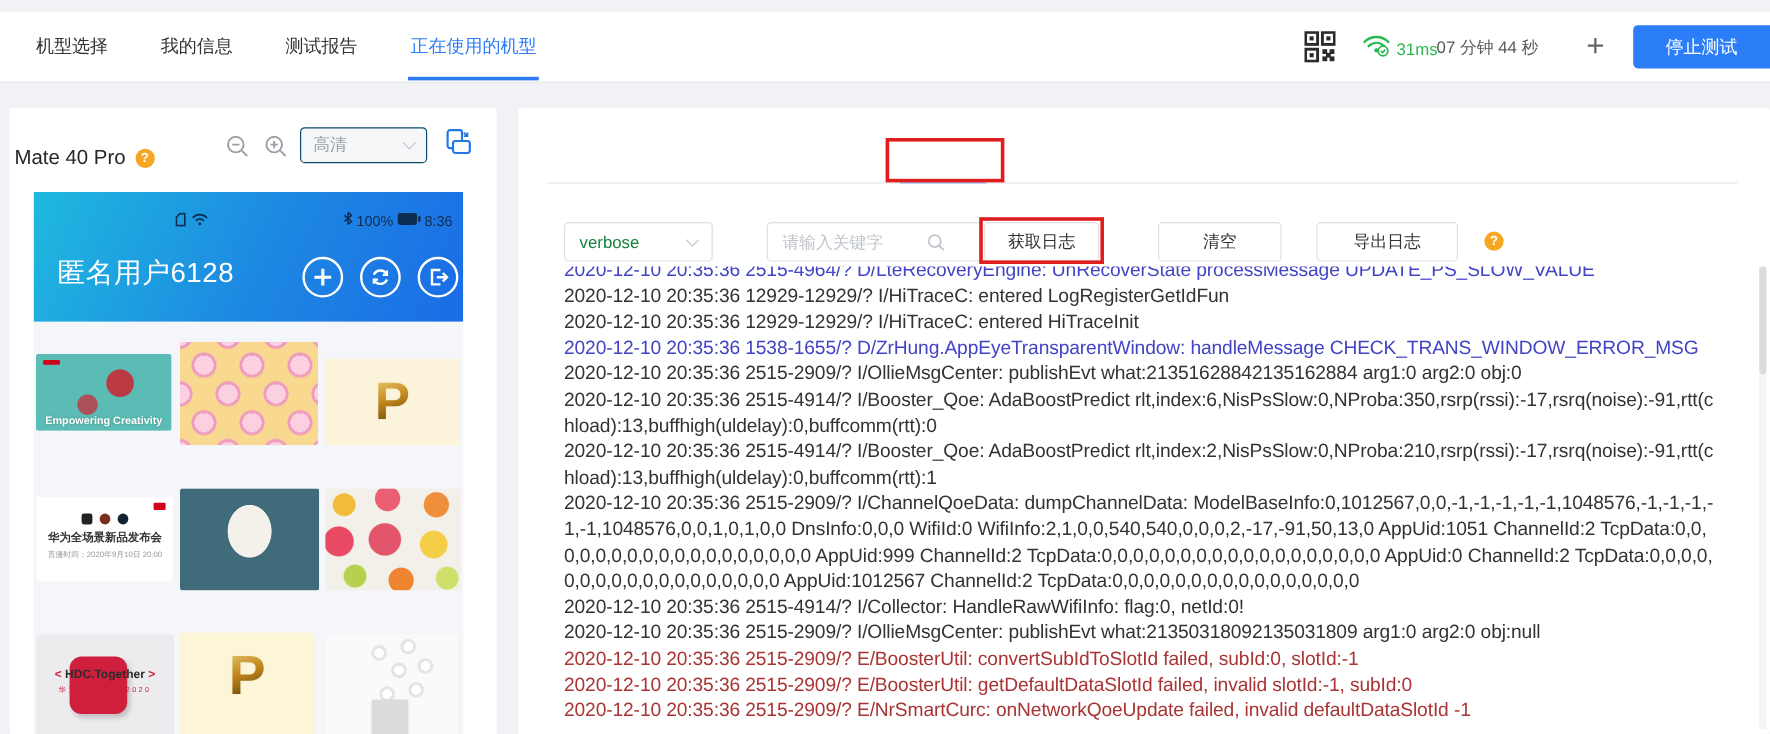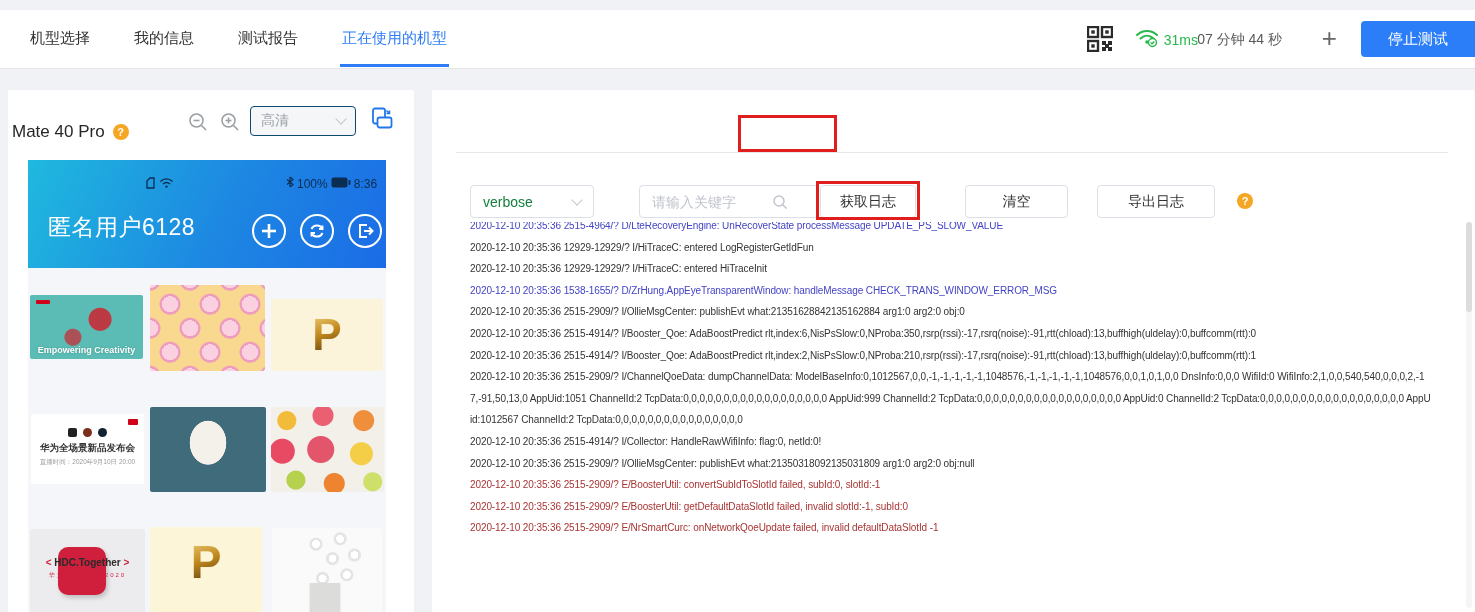--- a/index.html
+++ b/index.html
@@ -115,21 +115,21 @@
   .kw-input{position:absolute;left:183px;top:95px;width:180px;height:33px;border:1px solid #dcdfe6;border-radius:4px;box-sizing:border-box;padding:0 30px 0 12px;font-size:14px;color:#333;background:#fff;font-family:inherit;margin-left:24px;}
   .kw-input::placeholder{color:#c0c4cc;}
   .kw-search-icon{position:absolute;left:340px;top:104px;}
   .tb-btn{position:absolute;top:95px;height:33px;background:#fff;border:1px solid #dcdfe6;border-radius:4px;font-size:14px;color:#333;cursor:pointer;font-family:inherit;}
   .btn-fetch{left:388px;width:96px;}
   .btn-clear{left:533px;width:103px;}
   .btn-export{left:665px;width:118px;}
   .tb-help{position:absolute;left:805px;top:103px;}
 
   
-  .logbox{position:absolute;left:38px;top:132px;width:962px;height:390px;overflow:hidden;font-size:10px;line-height:21.6px;letter-spacing:-0.1px;word-break:break-all;}
+  .logbox{position:absolute;left:38px;top:132px;width:962px;height:390px;overflow:hidden;font-size:16px;line-height:21.6px;letter-spacing:-0.1px;word-break:break-all;}
   .logline{color:#333;}
   .logline:first-child{margin-top:-7px;}
   .logline[data-level="debug"]{color:#4343c6;}
   .logline[data-level="info"]{color:#333333;}
   .logline[data-level="error"]{color:#a93434;}
   .log-scrollbar{position:absolute;right:3px;top:132px;width:6px;height:386px;background:#f5f5f5;border-radius:3px;}
   .log-thumb{position:absolute;right:3px;top:132px;width:6px;height:90px;background:#dcdcdc;border-radius:3px;cursor:pointer;}
 </style>
 </head>
 <body>

